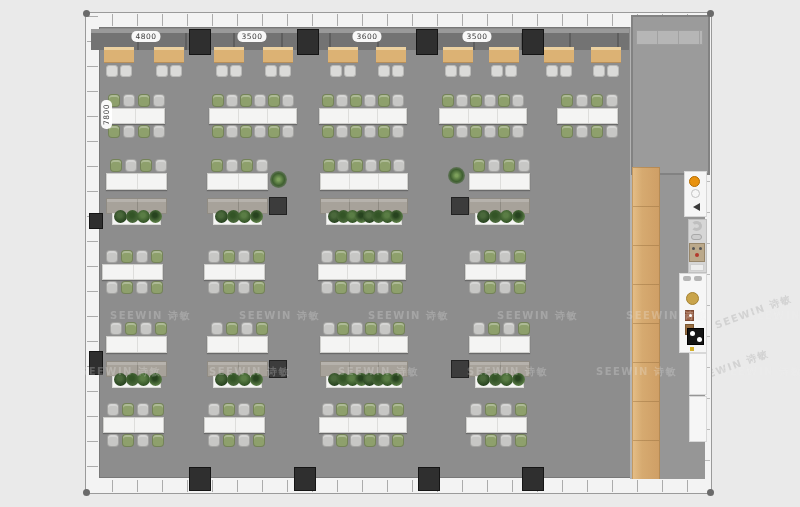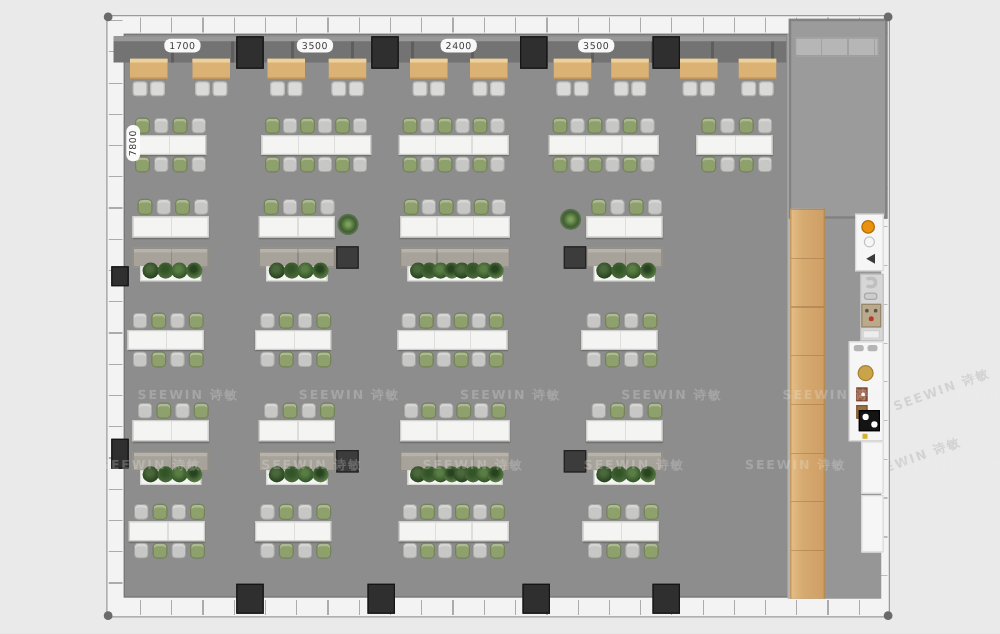--- a/index.html
+++ b/index.html
@@ -393,23 +393,23 @@
       <div class="abs chair gray" style="left: 417px; top: 309px; width: 12px; height: 13px;"></div>
       <div class="abs chair green" style="left: 432px; top: 309px; width: 12px; height: 13px;"></div>
       <div class="abs desk" style="left: 383px; top: 323px; width: 61px; height: 17px; background-image: repeating-linear-gradient(90deg, transparent 0px, transparent 30px, rgb(221, 221, 219) 30px, rgb(221, 221, 219) 31px);"></div>
       <div class="abs cab" style="left: 383px; top: 348px; width: 61px; height: 16px; background-image: repeating-linear-gradient(90deg, transparent 0px, transparent 30px, rgb(143, 139, 131) 30px, rgb(143, 139, 131) 31px);"></div>
       <div class="abs darkcab" style="left: 365px; top: 347px; width: 18px; height: 18px;"></div>
       <div class="abs planter" style="left: 389px; top: 363px; width: 49px; height: 12px;"></div>
       <div class="abs plant" style="left: 391px; top: 360px; width: 13px; height: 13px; background: radial-gradient(circle at 45% 40%, rgb(74, 104, 59) 20%, rgb(39, 67, 31) 70%, rgba(30, 50, 25, 0) 100%);"></div>
       <div class="abs plant" style="left: 402.667px; top: 360px; width: 13px; height: 13px; background: radial-gradient(circle at 45% 40%, rgb(51, 84, 38) 20%, rgb(74, 104, 59) 70%, rgba(30, 50, 25, 0) 100%);"></div>
       <div class="abs plant" style="left: 414.333px; top: 360px; width: 13px; height: 13px; background: radial-gradient(circle at 45% 40%, rgb(90, 125, 69) 20%, rgb(51, 84, 38) 70%, rgba(30, 50, 25, 0) 100%);"></div>
       <div class="abs plant" style="left: 426px; top: 360px; width: 13px; height: 13px; background: radial-gradient(circle at 45% 40%, rgb(39, 67, 31) 20%, rgb(90, 125, 69) 70%, rgba(30, 50, 25, 0) 100%);"></div>
-      <div class="abs dim-pill" style="left: 60px; top: 18px; transform: translateX(-50%);">1700</div>
+      <div class="abs dim-pill" style="left: 60px; top: 18px; transform: translateX(-50%);">4800</div>
       <div class="abs dim-pill" style="left: 166px; top: 18px; transform: translateX(-50%);">3500</div>
-      <div class="abs dim-pill" style="left: 281px; top: 18px; transform: translateX(-50%);">2400</div>
+      <div class="abs dim-pill" style="left: 281px; top: 18px; transform: translateX(-50%);">3600</div>
       <div class="abs dim-pill" style="left: 391px; top: 18px; transform: translateX(-50%);">3500</div>
       <div class="abs dim-pill vert" style="left: 6px; top: 96px;">7800</div>
       <div class="abs wm" style="left: 24px; top: 296px;">SEEWIN 诗敏</div>
       <div class="abs wm" style="left: 153px; top: 296px;">SEEWIN 诗敏</div>
       <div class="abs wm" style="left: 282px; top: 296px;">SEEWIN 诗敏</div>
       <div class="abs wm" style="left: 411px; top: 296px;">SEEWIN 诗敏</div>
       <div class="abs wm" style="left: 540px; top: 296px;">SEEWIN 诗敏</div>
       <div class="abs wm" style="left: 662px; top: 296px;">SEEWIN 诗敏</div>
       <div class="abs wm" style="left: -6px; top: 352px;">SEEWIN 诗敏</div>
       <div class="abs wm" style="left: 123px; top: 352px;">SEEWIN 诗敏</div>

